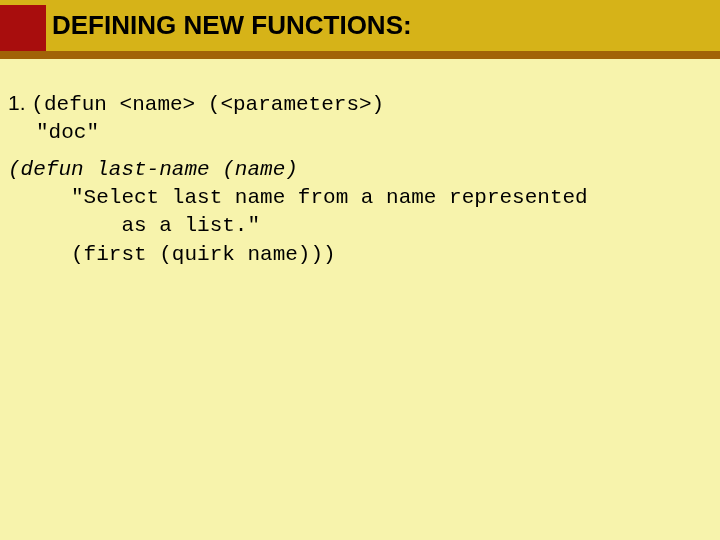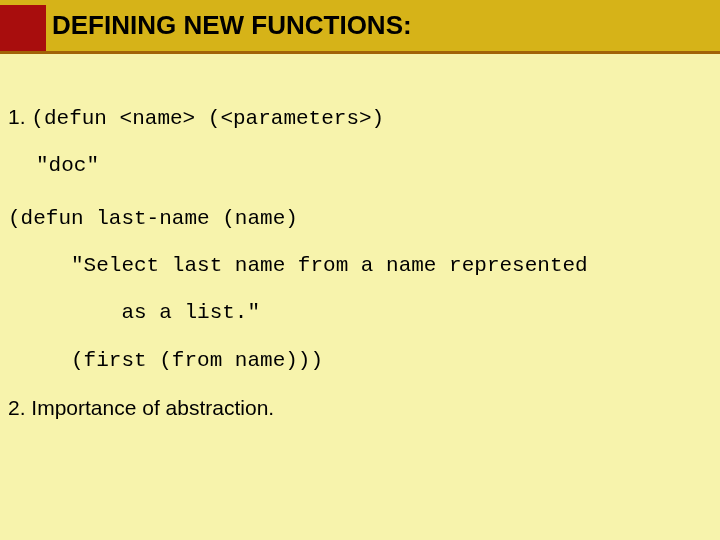--- a/index.html
+++ b/index.html
@@ -9,21 +9,21 @@
     height: 540px;
     overflow: hidden;
   }
   body {
     background: #f7f3ac;
     font-family: Arial, Helvetica, sans-serif;
     color: #000;
   }
   .header-bar {
     background: #d6b318;   
-    border-bottom: 3px solid #a16207; 
+    border-bottom: 8px solid #a16207; 
     padding: 10px 0 10px 0;
     display: flex;
     align-items: center;
   }
   .header-square {
     width: 46px;
     height: 46px;
     background: #a80d0d;
     margin-top: -6px;
     margin-bottom: -10px;
@@ -41,39 +41,38 @@
     line-height: 1.35;
     color: #000;
   }
   .code {
     font-family: "Courier New", Courier, monospace;
     white-space: pre;
   }
   .sans {
     font-family: Arial, Helvetica, sans-serif;
   }
-  .row { margin-top: 19px; }
-  .block { margin-top: 24px; }
+  .row { margin-top: 0; }
+  .block { margin-top: 8px; font-style: italic; }
 </style>
 </head>
 <body>
 
 <div class="header-bar">
   <div class="header-square"></div>
   <div class="header-title">DEFINING NEW FUNCTIONS:</div>
 </div>
 
 <div class="content">
 
   <div class="row">
     <span class="sans">1.</span>
     <span class="code">(defun &lt;name&gt; (&lt;parameters&gt;)</span>
   </div>
   <div class="row code" style="padding-left:28px">"doc"</div>
 
   <div class="block code">(defun last-name (name)</div>
   <div class="row code">     "Select last name from a name represented</div>
   <div class="row code">         as a list."</div>
-  <div class="row code">     (first (from name)))</div>
+  <div class="row code">     (first (quirk name)))</div>
 
-  <div class="row sans">2. Importance of abstraction.</div>
 
 </div>
 
 </body></html>

